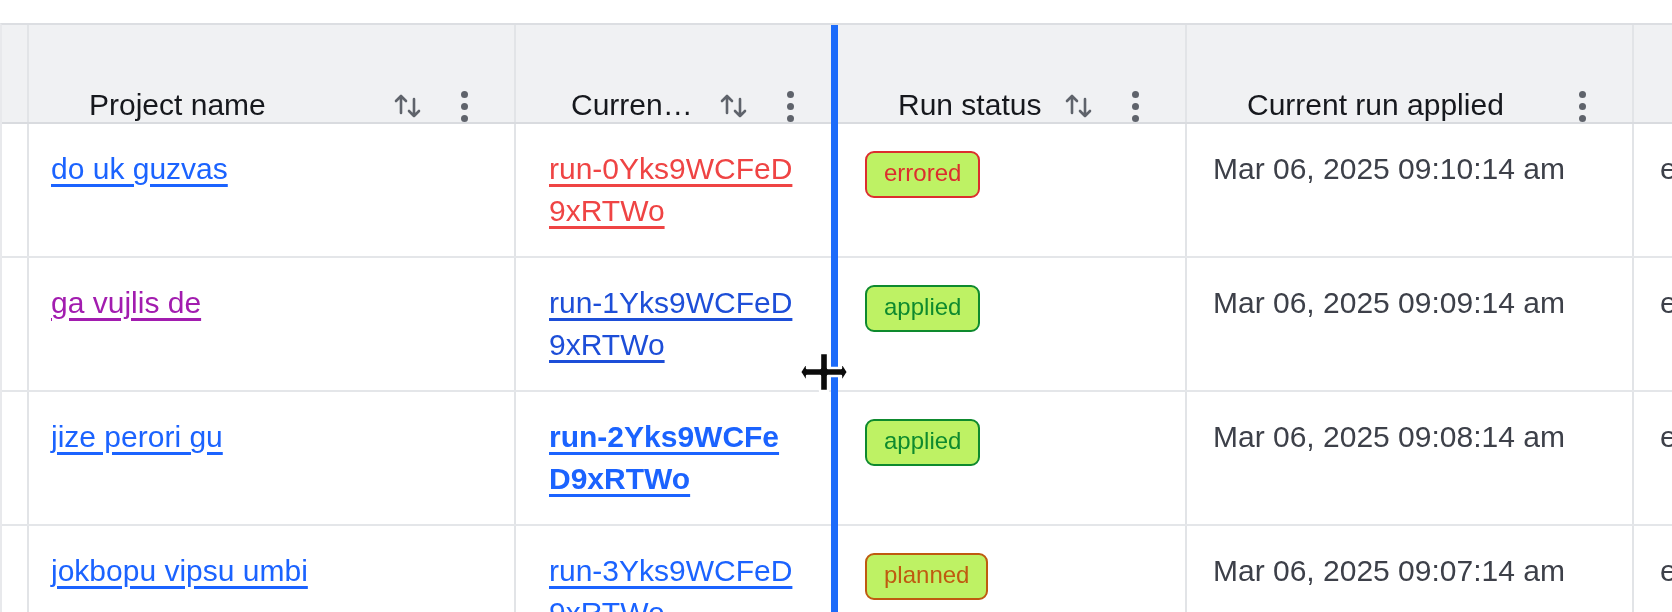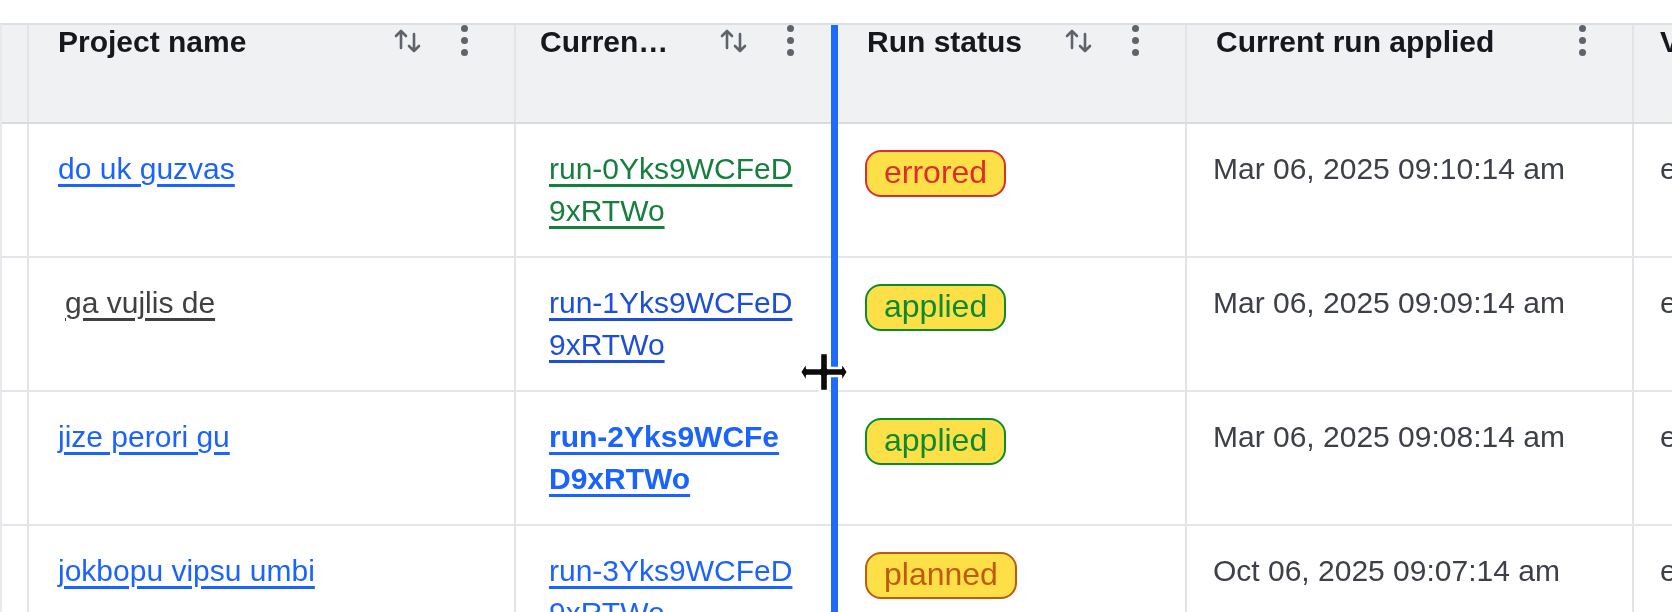--- a/index.html
+++ b/index.html
@@ -18,42 +18,42 @@
     grid-template-columns:27px 487px 324px 347px 447px 38px;
   }
   .header-row {
     height:99px; background:#f0f1f3; border-bottom:2px solid #d9dbdf;
     color:#16181d;
   }
   .body-row { height:134px; background:#ffffff; border-bottom:2px solid #e4e6e9; }
   .cell { overflow:hidden; position:relative; }
   .cell.bordered { border-right:2px solid #e2e4e7; }
   .hcell {
-    display:flex; align-items:flex-start;
-    padding:0 46px 0 29px; font-weight:700; overflow:hidden;
+    display:flex; align-items:flex-end;
+    padding:0 46px 0 29px; font-weight:400; overflow:hidden;margin-left:31px;
   }
   .hcell .label {
     flex:1 1 auto; white-space:nowrap; overflow:hidden; min-width:0;
   }
   .hcell.no-pad-right { padding-right:0; }
   .sort-btn { flex:0 0 auto; margin-left:12px; cursor:pointer; display:flex; align-items:center; }
   .kebab-btn {
     flex:0 0 auto; margin-left:38px; cursor:pointer;
     display:flex; flex-direction:column; align-items:center; gap:5px;
   }
   .kebab-btn .dot { width:7px; height:7px; border-radius:50%; background:#5f636b; }
-  .bcell { padding:24px 28px 0 29px; line-height:42px; }
+  .bcell { padding:24px 28px 0 22px; line-height:42px; }
   .bcell.run-col { padding-left:33px; padding-right:41px; word-break:break-all; }
   .bcell.status-col { padding-left:25px; padding-top:26px; }
   .bcell.date-col { padding-left:26px; white-space:nowrap; color:#3d4049; }
   .bcell.next-col { padding-left:26px; white-space:nowrap; overflow:visible; color:#3d4049; }
   a.cell-link { color:#1b63ff; text-decoration:underline; text-underline-offset:5px; cursor:pointer; }
   .badge {
-    display:inline-block; border:2px solid currentColor; border-radius:16px;
-    padding:3px 17px 6px 17px; font-size:32px; line-height:34px; background:#fde047;
+    display:inline-block; border:2px solid currentColor; border-radius:9px;
+    padding:3px 17px 6px 17px; font-size:24px; line-height:34px; background:#bef264;
   }
   .resize-line {
     position:absolute; left:831px; top:25px; width:7px; height:587px;
     z-index:5;
   }
   .resize-cursor { position:absolute; left:800px; top:349px; z-index:6; }
 </style>
 </head>
 <body>
 
@@ -126,47 +126,47 @@
 
       <div class="cell hcell no-pad-right" style="padding-left:26px; overflow:visible;">
         <span class="label" style="overflow:visible;">V</span>
       </div>
     </div>
 
     <div id="rows-host">
         <div class="grid-row body-row">
           <div class="cell bordered"></div>
           <div class="cell bordered bcell"><a class="cell-link" style="color: rgb(27, 99, 255);">do uk guzvas</a></div>
-          <div class="cell bcell run-col"><a class="cell-link" style="color: #15803d;">run-0Yks9WCFeD9xRTWo</a></div>
+          <div class="cell bcell run-col"><a class="cell-link" style="color: #ef4444;">run-0Yks9WCFeD9xRTWo</a></div>
           <div class="cell bordered bcell status-col"><span class="badge" style="color: rgb(220, 46, 46);">errored</span></div>
           <div class="cell bordered bcell date-col"><span>Mar 06, 2025 09:10:14 am</span></div>
           <div class="cell bcell next-col"><span>e</span></div>
         </div>
         <div class="grid-row body-row">
           <div class="cell bordered"></div>
-          <div class="cell bordered bcell"><a class="cell-link" style="color: #404040; margin-left: 7px;">ga vujlis de</a></div>
+          <div class="cell bordered bcell"><a class="cell-link" style="color: #a21caf;">ga vujlis de</a></div>
           <div class="cell bcell run-col"><a class="cell-link" style="color: #1d4ed8; text-align: center;">run-1Yks9WCFeD9xRTWo</a></div>
           <div class="cell bordered bcell status-col"><span class="badge" style="color: rgb(14, 138, 46);">applied</span></div>
           <div class="cell bordered bcell date-col"><span>Mar 06, 2025 09:09:14 am</span></div>
           <div class="cell bcell next-col"><span>e</span></div>
         </div>
         <div class="grid-row body-row">
           <div class="cell bordered"></div>
           <div class="cell bordered bcell"><a class="cell-link" style="color: rgb(27, 99, 255);">jize perori gu</a></div>
           <div class="cell bcell run-col"><a class="cell-link" style="color: rgb(27, 99, 255); font-weight: bold;">run-2Yks9WCFeD9xRTWo</a></div>
           <div class="cell bordered bcell status-col"><span class="badge" style="color: rgb(14, 138, 46);">applied</span></div>
           <div class="cell bordered bcell date-col"><span>Mar 06, 2025 09:08:14 am</span></div>
           <div class="cell bcell next-col"><span>e</span></div>
         </div>
         <div class="grid-row body-row">
           <div class="cell bordered"></div>
           <div class="cell bordered bcell"><a class="cell-link" style="color: rgb(27, 99, 255); text-decoration: underline;">jokbopu vipsu umbi</a></div>
           <div class="cell bcell run-col"><a class="cell-link" style="color: rgb(27, 99, 255);">run-3Yks9WCFeD9xRTWo</a></div>
           <div class="cell bordered bcell status-col"><span class="badge" style="color: rgb(191, 90, 16);">planned</span></div>
-          <div class="cell bordered bcell date-col"><span>Oct 06, 2025 09:07:14 am</span></div>
+          <div class="cell bordered bcell date-col"><span>Mar 06, 2025 09:07:14 am</span></div>
           <div class="cell bcell next-col"><span>e</span></div>
         </div>
       </div>
   </div>
 
   <div class="resize-line" style="background: rgb(28, 107, 250);"></div>
 
   <div class="resize-cursor">
     <svg width="48" height="46" viewBox="0 0 48 46">
       <g fill="#0b0b0b" stroke="#ffffff" stroke-width="2.4" stroke-linejoin="round">

